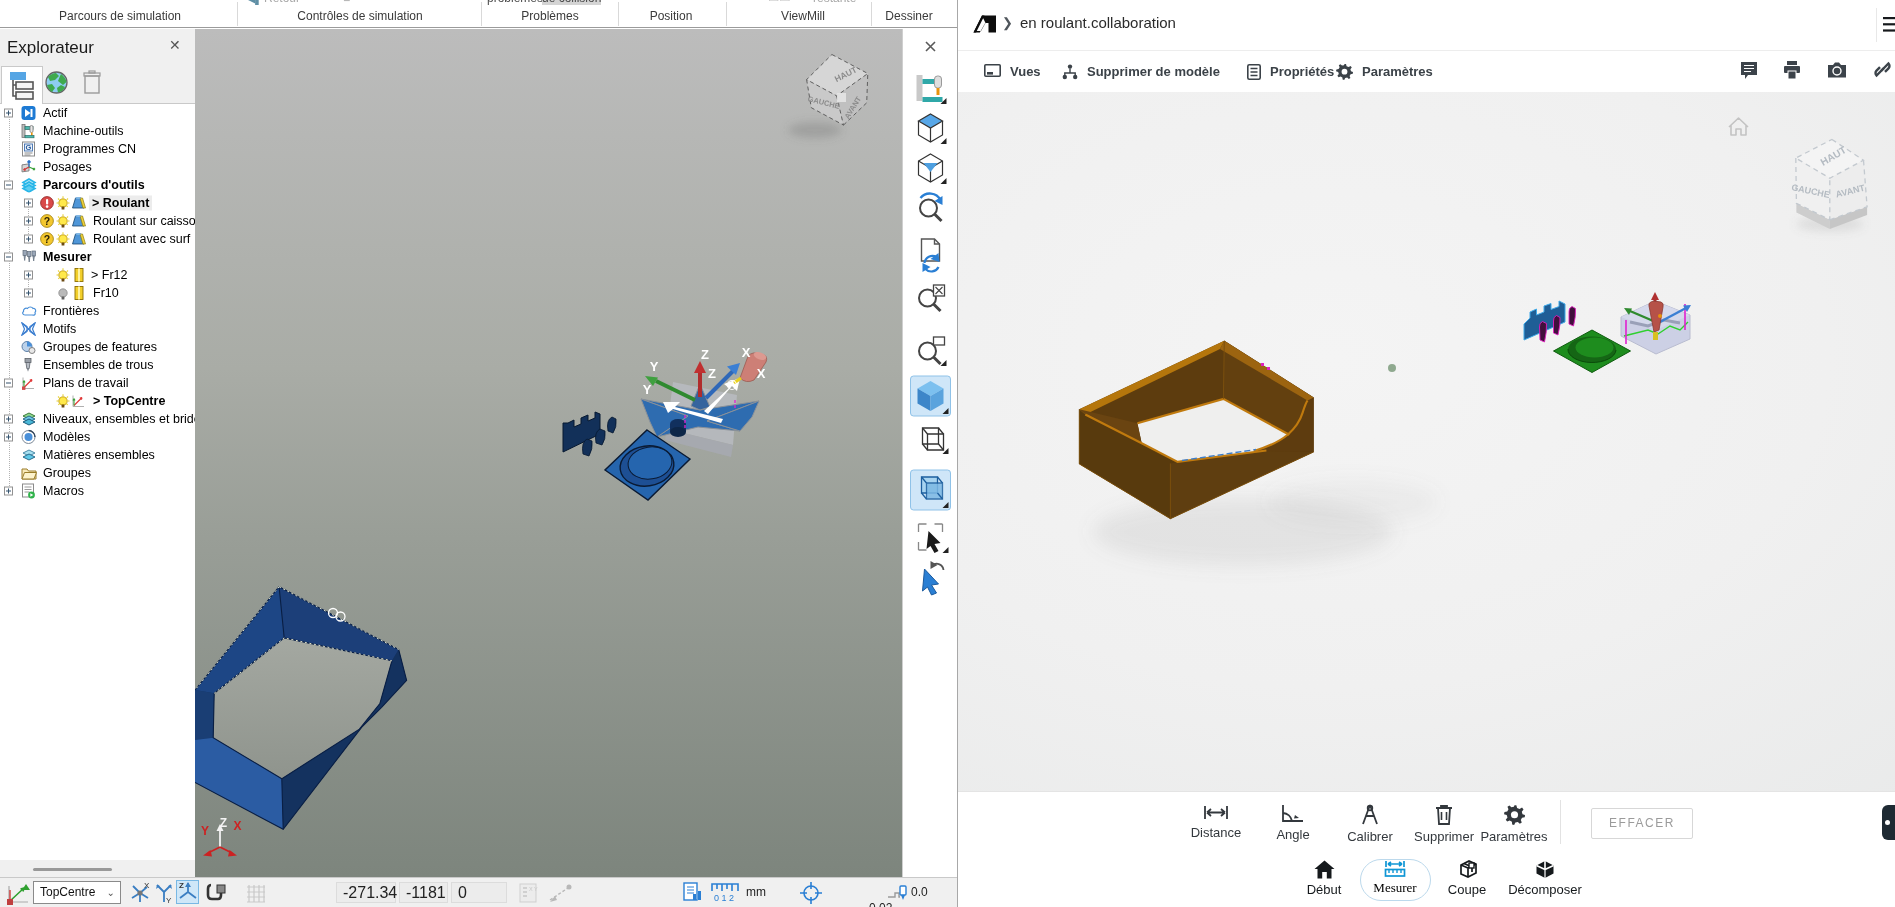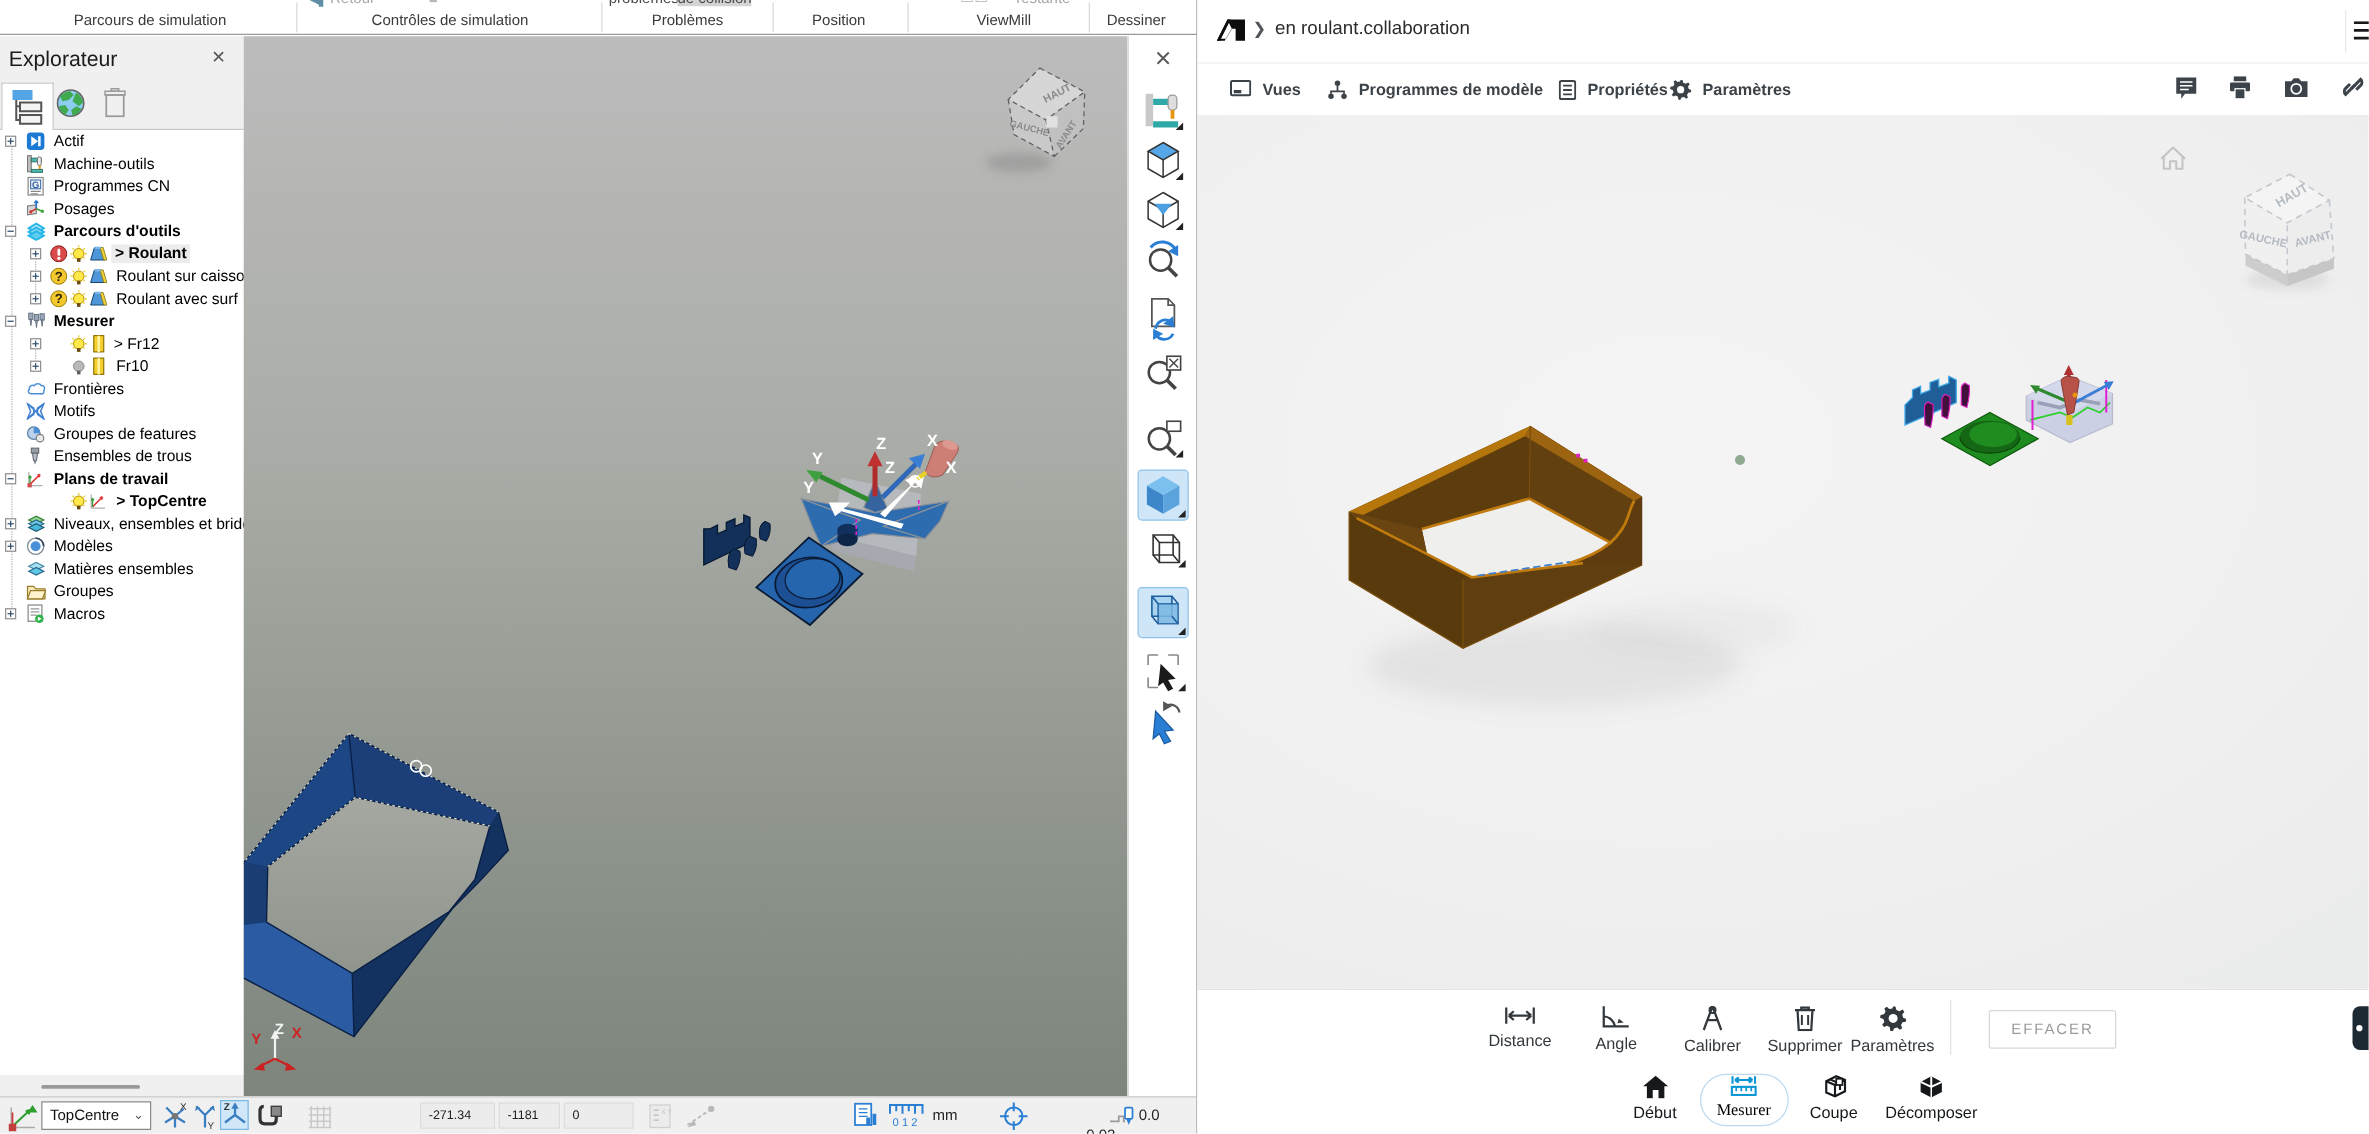--- a/index.html
+++ b/index.html
@@ -32,21 +32,21 @@
   .eb.plus:after { left:3px; top:1px; width:1px; height:5px; }
 
   #viewport { left:195px; top:29px; width:707px; height:848px;
     background:linear-gradient(to bottom,#bcbcbc 0%, #a9aca6 40%, #999e97 60%, #7d857d 100%); }
 
   #rtoolbar { left:902px; top:29px; width:55px; height:848px; background:#fff; border-left:1px solid #cfcfcf; }
 
   #statusbar { left:0; top:877px; width:957px; height:30px; background:#f0f0f0; border-top:1px solid #c9c9c9;
     font-size:12px; color:#222; }
   .sfield { position:absolute; top:4px; height:21px; background:#ececec; border:1px solid #dcdcdc;
-    font-size:10px; color:#222; line-height:19px; padding-left:6px; }
+    font-size:16px; color:#222; line-height:19px; padding-left:6px; }
 
   #appsep { left:957px; top:0; width:1px; height:907px; background:#a8a8a8; }
 
   
   #rapp { left:958px; top:0; width:937px; height:907px; background:#fff; }
   #rtop { position:absolute; left:0; top:0; width:937px; height:51px; background:#fff; border-bottom:1px solid #ededed; }
   #rtop .crumb { position:absolute; left:62px; top:14px; font-size:15px; color:#2b2b2b; }
   #rtop .chev { position:absolute; left:44px; top:15px; font-size:13px; color:#50565c; }
   #rtools { position:absolute; left:0; top:51px; width:937px; height:41px; background:#fff;text-align:center; }
   .rtitem { position:absolute; top:0; height:41px; display:flex; align-items:center; font-size:13px; font-weight:bold; color:#3b4248; }
@@ -305,21 +305,21 @@
           <span class="tlbl" style="left:43px">Ensembles de trous</span>
         </div>
       <div class="trow" style="top:270px">
           <span class="eb" style="left:4px"></span>
           <svg style="left:21px" width="16" height="15" viewBox="0 0 16 15">
             <path d="M2 13 L2 2 M2 13 L13 13" stroke="#b0b0b0" stroke-width="1" fill="none"></path>
             <path d="M3 12 L11 4 M11 4 L8.8 4.6 M11 4 L10.4 6.2" stroke="#e03a3a" stroke-width="1.2" fill="none"></path>
             <path d="M3 12 L3 5 M3 5 L2 7 M3 5 L4 7" stroke="#3aa03a" stroke-width="1.1" fill="none"></path>
             <rect x="1" y="11" width="3.4" height="3.4" fill="#d24a4a"></rect>
           </svg>
-          <span class="tlbl" style="left:43px;font-weight:bold">Plans de travail</span>
+          <span class="tlbl" style="left:43px;font-weight:normal">Plans de travail</span>
         </div>
       <div class="trow" style="top:288px">
           <svg style="left:56px" width="14" height="14" viewBox="0 0 14 14">
             <use href="#i-bulb"></use>
           </svg>
           <svg style="left:71px" width="16" height="15" viewBox="0 0 16 15">
             <path d="M2 13 L2 2 M2 13 L13 13" stroke="#b0b0b0" stroke-width="1" fill="none"></path>
             <path d="M3 12 L11 4 M11 4 L8.8 4.6 M11 4 L10.4 6.2" stroke="#e03a3a" stroke-width="1.2" fill="none"></path>
             <path d="M3 12 L3 5 M3 5 L2 7 M3 5 L4 7" stroke="#3aa03a" stroke-width="1.1" fill="none"></path>
           </svg>
@@ -694,21 +694,21 @@
           </svg>
         <span>Vues</span>
       </div>
       <div class="rtitem" style="left:104px">
         <svg width="16" height="16" viewBox="0 0 16 16">
             <circle cx="8" cy="2.6" r="2.2" fill="#3b4248"></circle>
             <circle cx="2.8" cy="13" r="2.2" fill="#3b4248"></circle>
             <circle cx="13.2" cy="13" r="2.2" fill="#3b4248"></circle>
             <path d="M8 4.5 V9 M8 9 H2.8 V11 M8 9 H13.2 V11" stroke="#3b4248" stroke-width="1.4" fill="none"></path>
           </svg>
-        <span>Programmes de modèle</span>
+        <span>Supprimer de modèle</span>
       </div>
       <div class="rtitem" style="left:289px">
         <svg width="14" height="16" viewBox="0 0 14 16">
             <rect x="0.8" y="0.8" width="12.4" height="14.4" rx="1.5" fill="none" stroke="#3b4248" stroke-width="1.6"></rect>
             <path d="M3.5 4.5 H10.5 M3.5 8 H10.5 M3.5 11.5 H10.5" stroke="#3b4248" stroke-width="1.5"></path>
           </svg>
         <span>Propriétés</span>
       </div>
       <div class="rtitem" style="left:378px">
         <svg width="17" height="17" viewBox="0 0 17 17">

